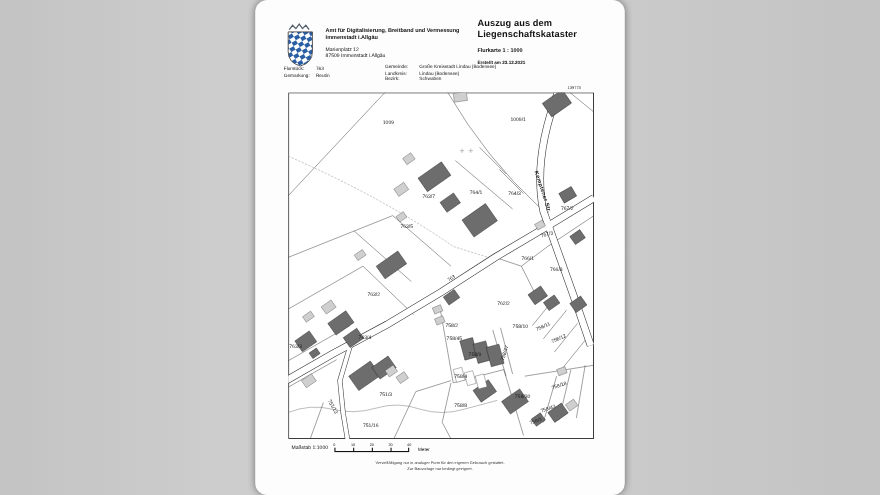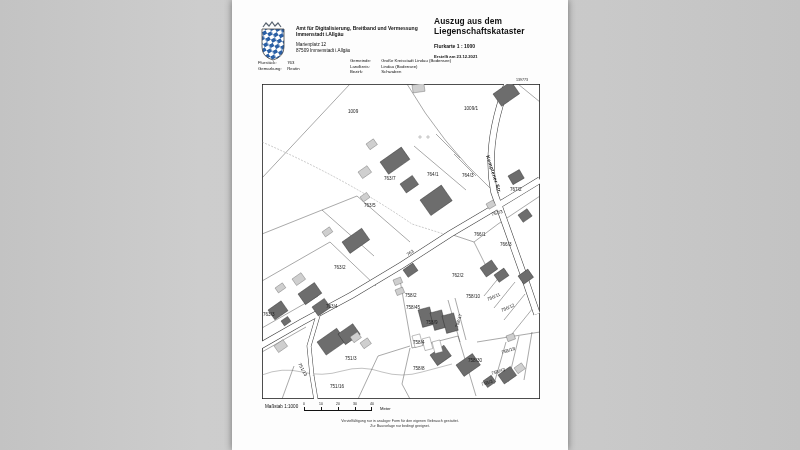--- a/index.html
+++ b/index.html
@@ -4,21 +4,21 @@
 <style>
   html,body{margin:0;padding:0;}
   body{
     width:800px;height:450px;overflow:hidden;
     background:linear-gradient(90deg,#c3c3c3 0%,#cdcdcd 25%,#c9c9c9 75%,#c3c3c3 100%);
     font-family:"Liberation Sans",sans-serif;color:#111;
     position:relative;
   }
   .page{
     position:absolute;left:232px;top:0;width:336px;height:450px;
-    background:#fdfdfd;box-shadow:0 0 7px rgba(0,0,0,.45);
+    background:#fdfdfd;box-shadow:0 0 7px rgba(0,0,0,.45);border-radius:11px;
   }
   .abs{position:absolute;}
   .office-line{font-size:5px;font-weight:bold;line-height:6px;white-space:nowrap;}
   .addr-line{font-size:4.6px;line-height:5.6px;white-space:nowrap;}
   .doc-title{font-size:8.4px;font-weight:bold;line-height:9.6px;white-space:nowrap;letter-spacing:.1px;}
   .map-type{font-size:5px;font-weight:bold;white-space:nowrap;}
   .created{font-size:4.2px;font-weight:bold;white-space:nowrap;}
   .meta{font-size:4.3px;line-height:5.6px;}
   .meta .lbl{display:inline-block;}
   .meta-left .lbl{width:28px;}

